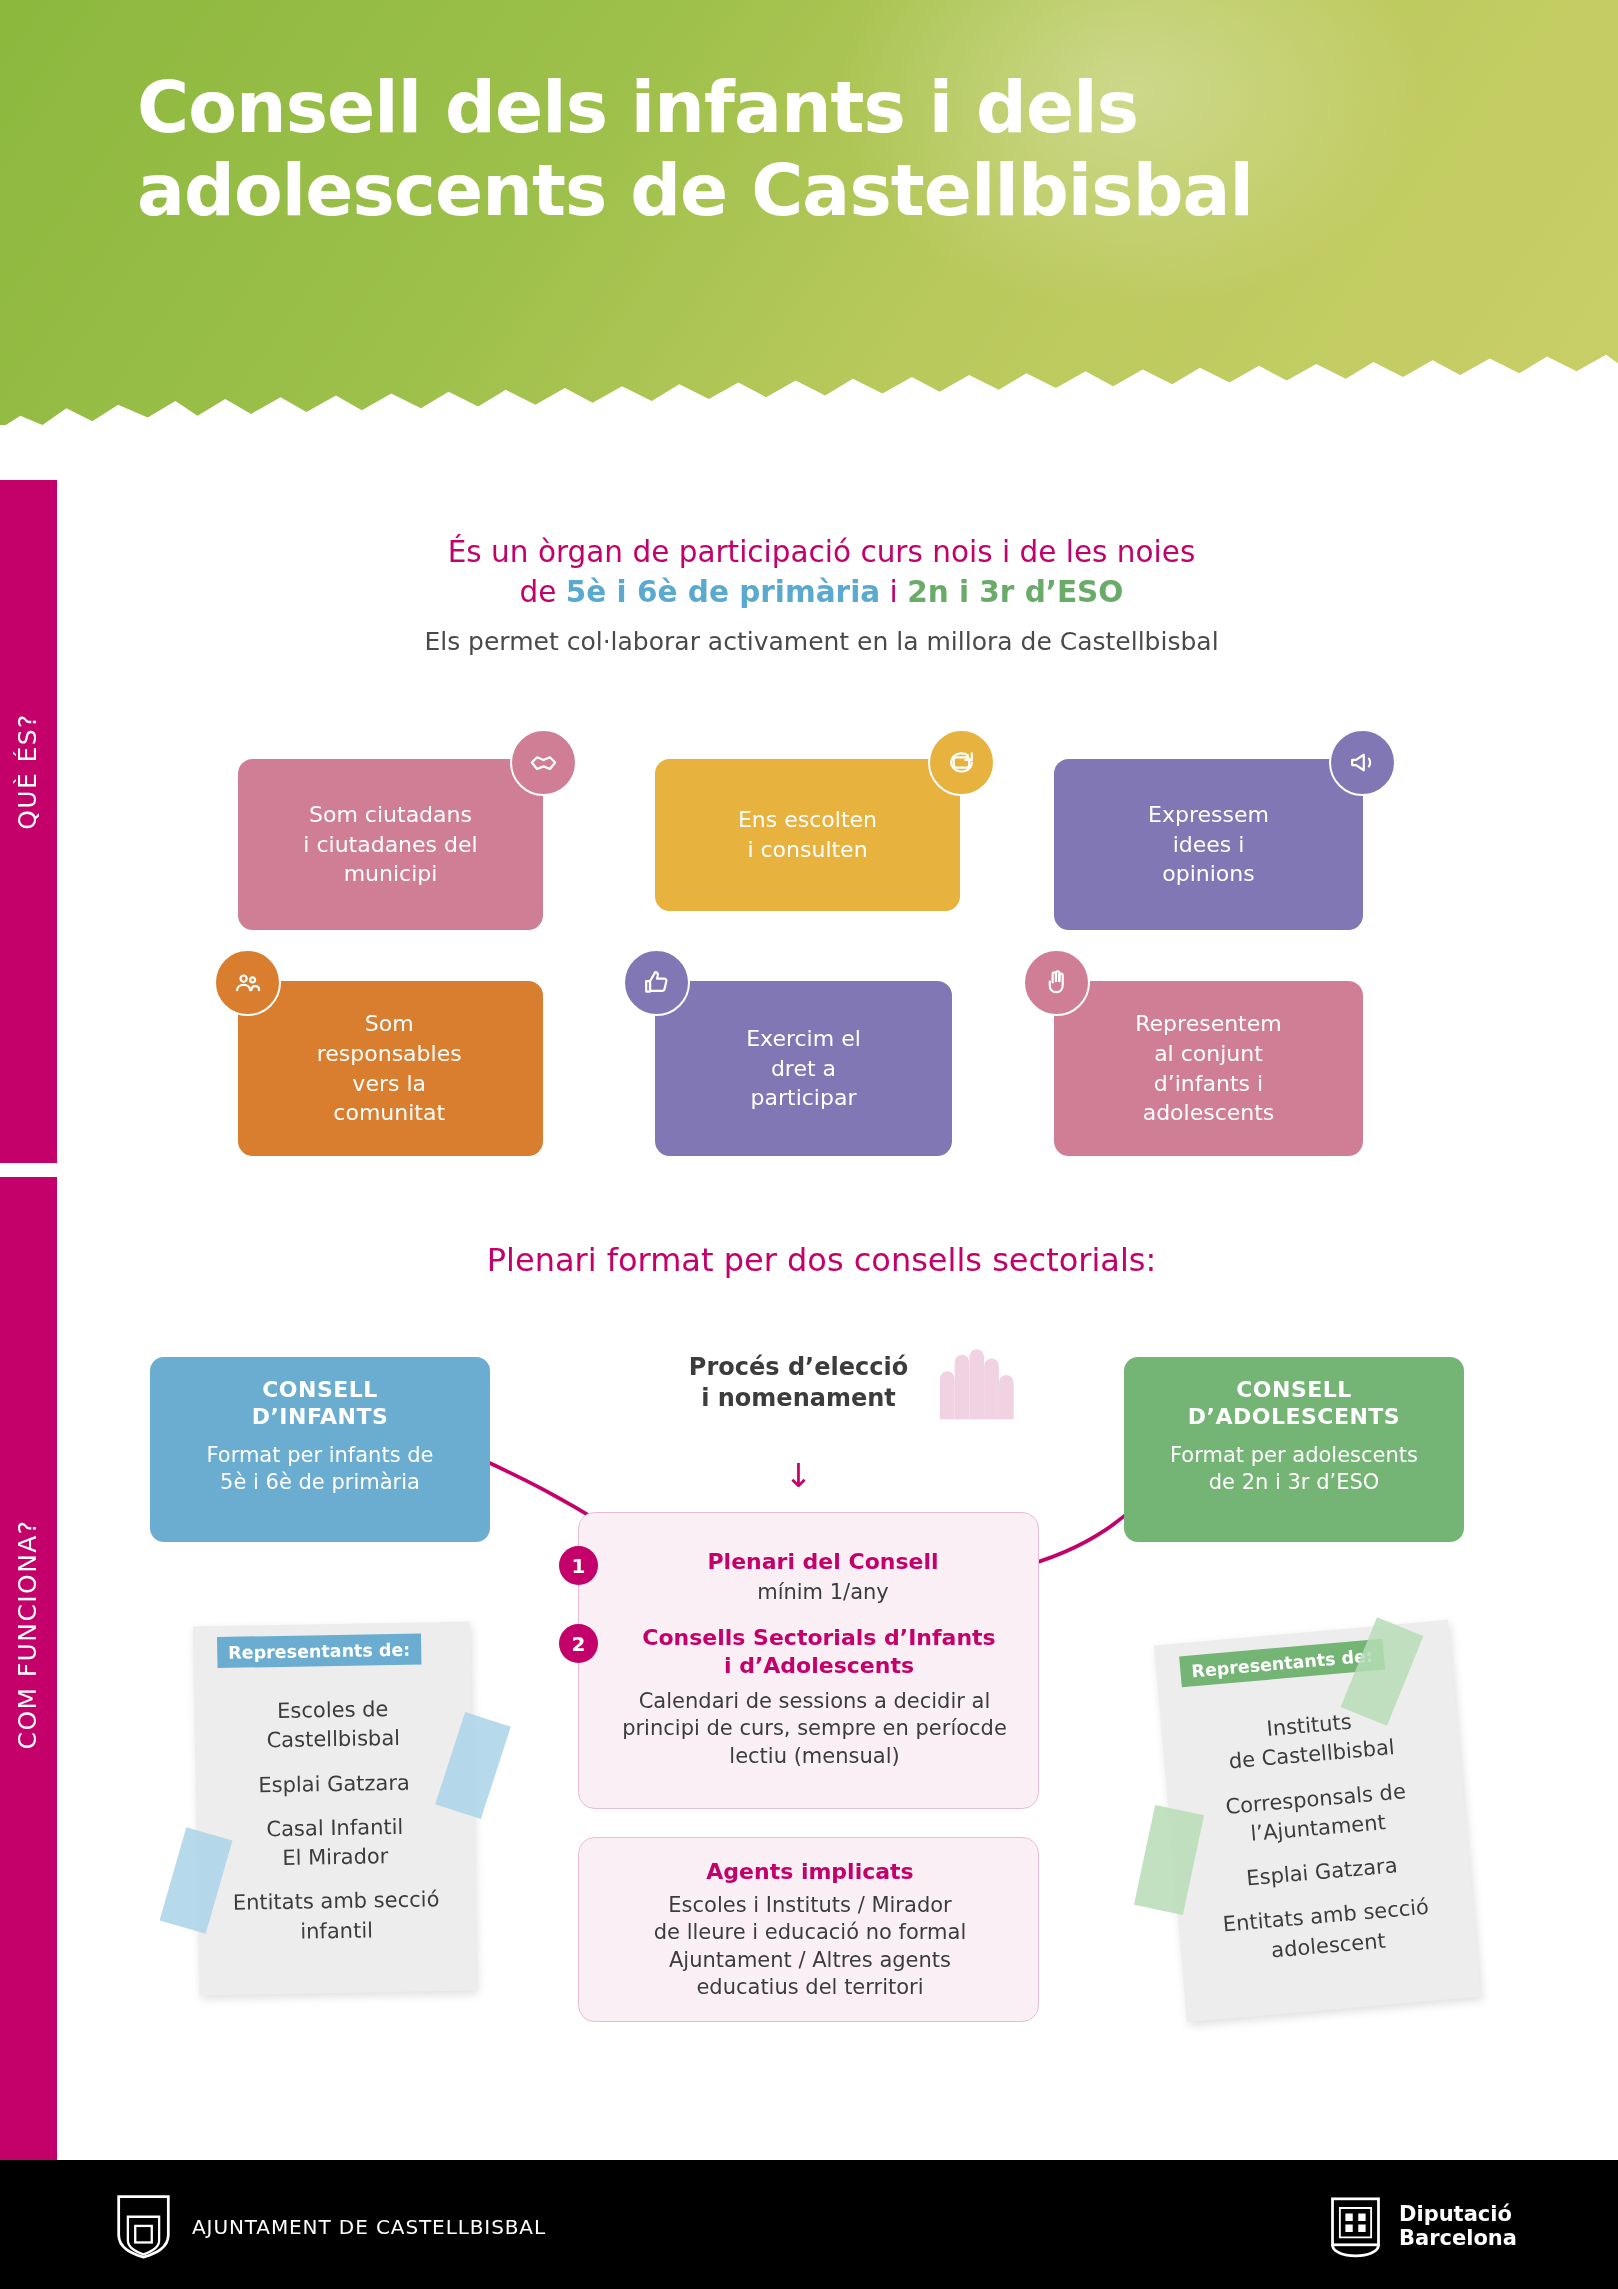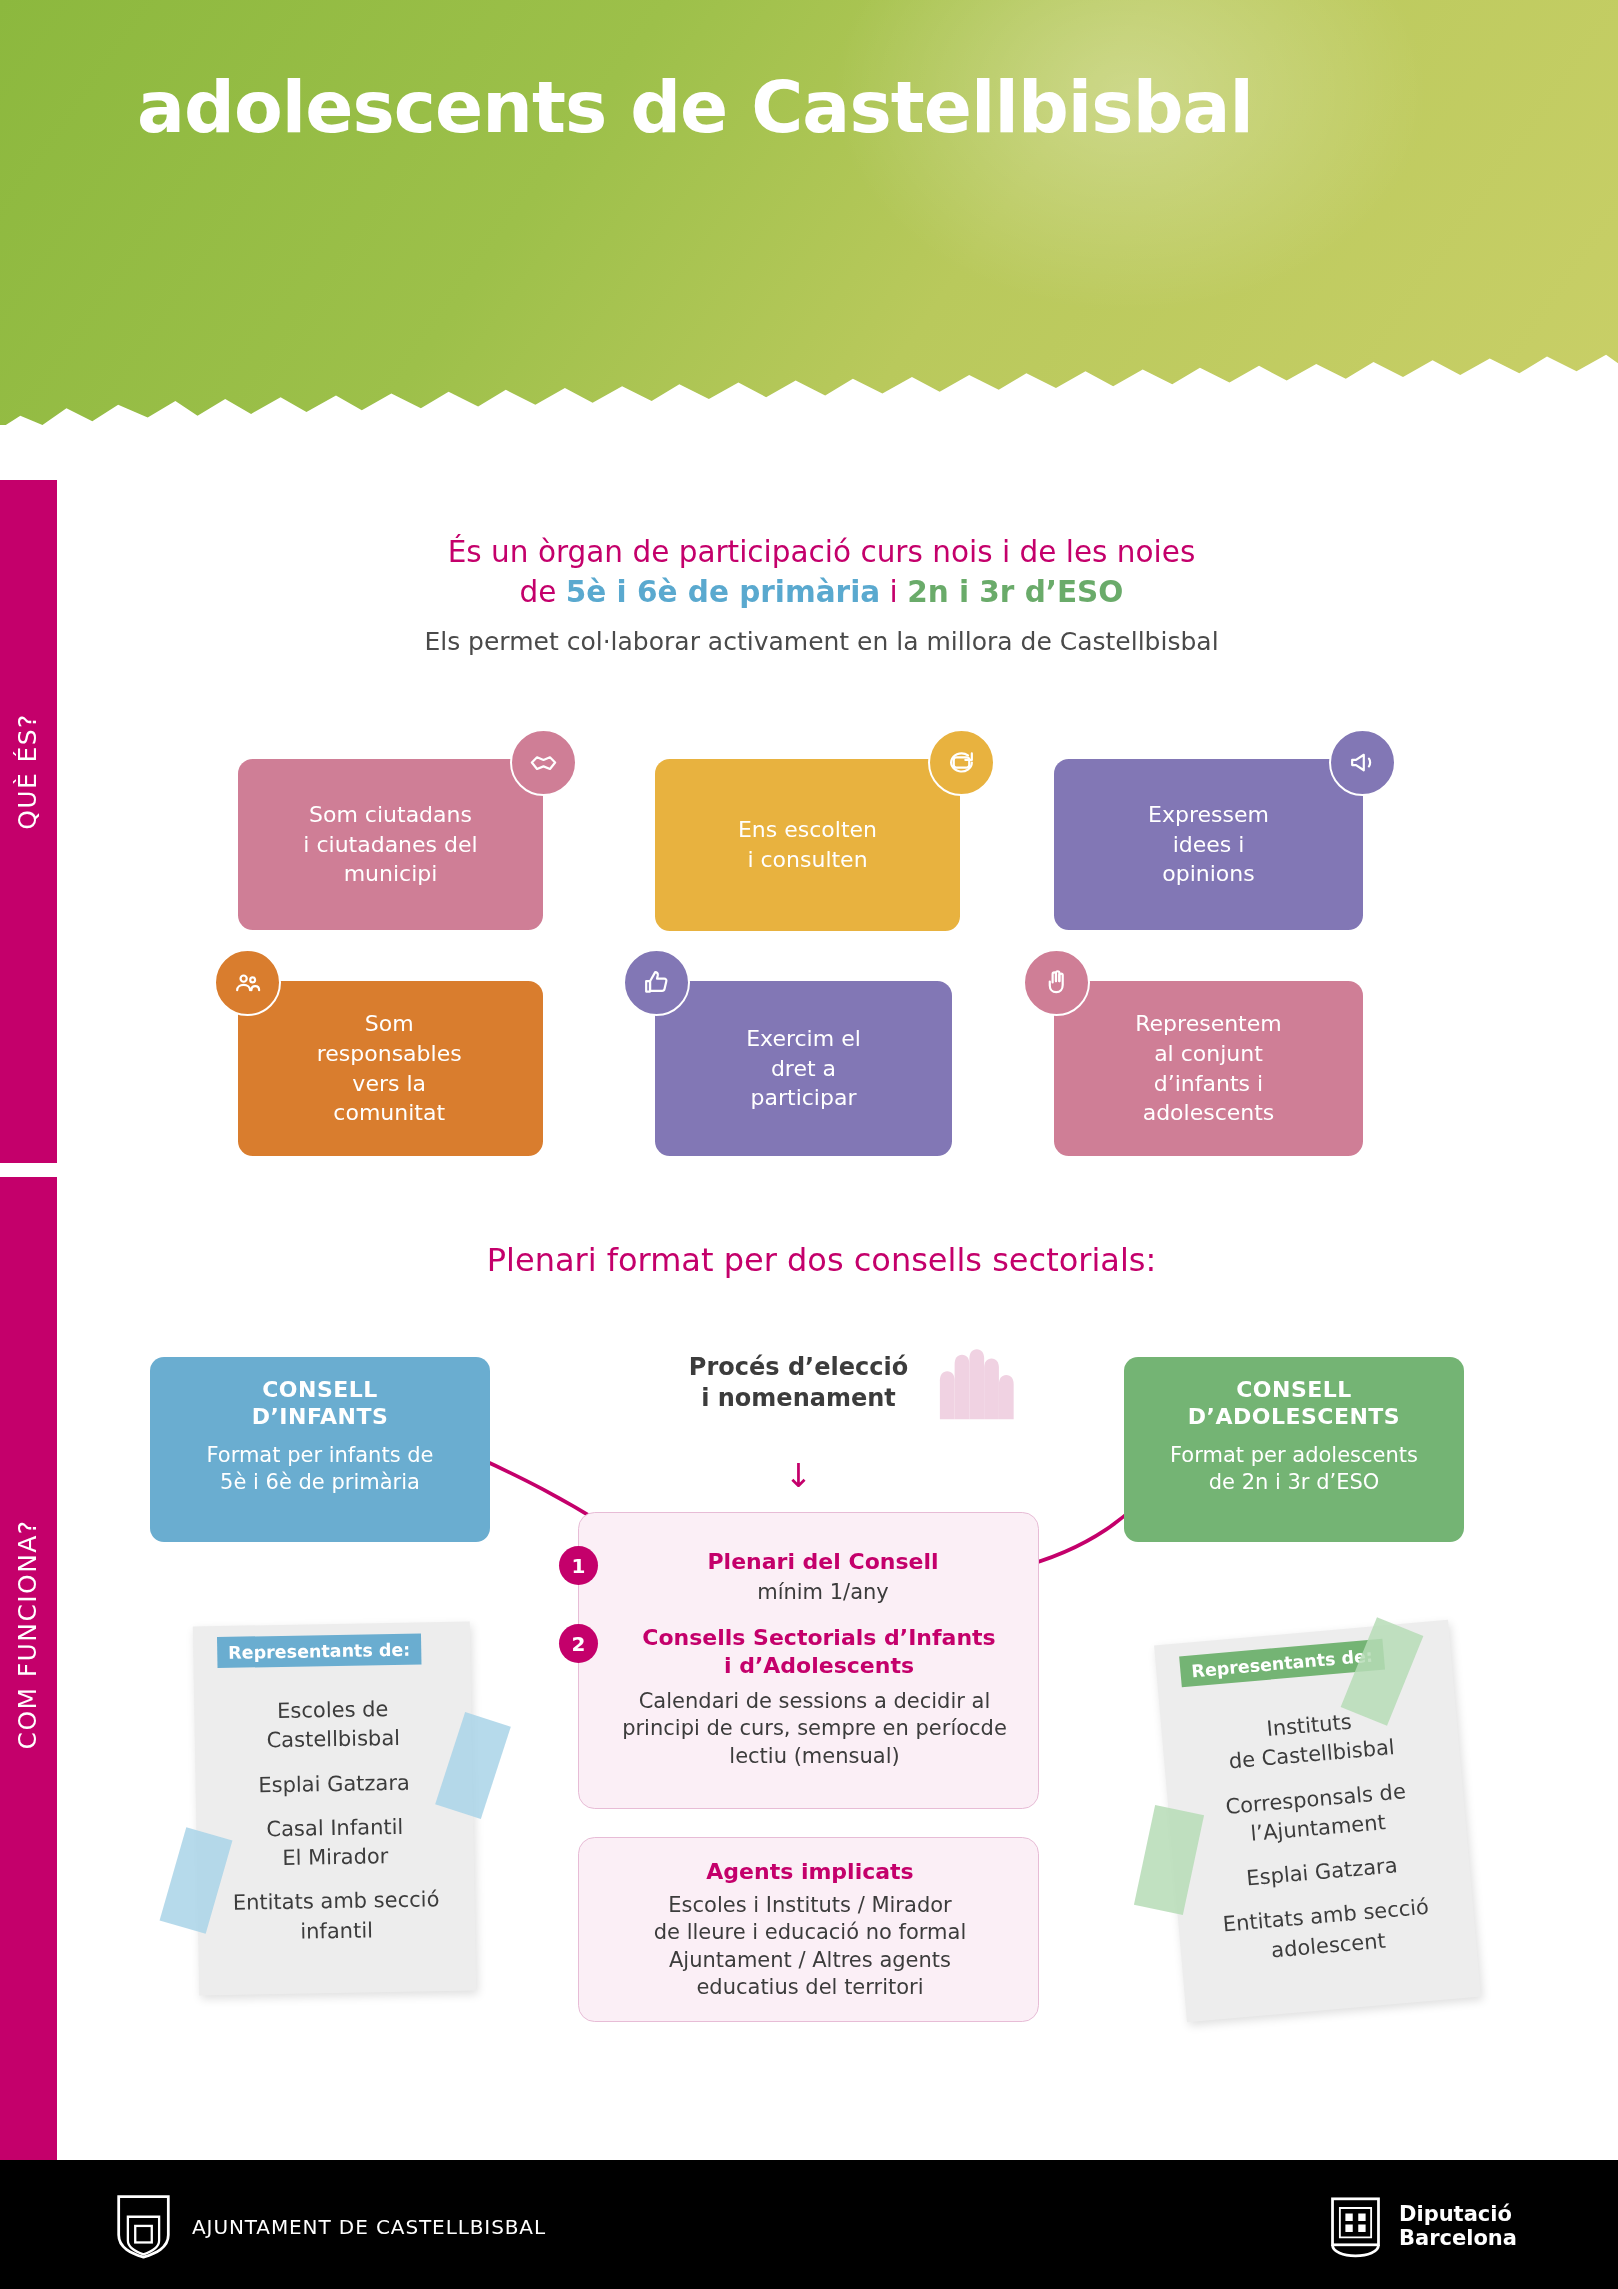--- a/index.html
+++ b/index.html
@@ -145,20 +145,21 @@
   .footer .dip1{color:#fff;font-size:21px;font-weight:bold;line-height:1.15;}
 </style>
 </head>
 <body>
 
 <div id="page">
 
   <div class="header">
     <div class="glow"></div>
     <div class="header-title">
+      <div>Consell dels infants i dels</div>
       <div>adolescents de Castellbisbal</div>
     </div>
     <svg class="torn" viewBox="0 0 1754 120" preserveAspectRatio="none">
       <path d="M0,84 L22,70 L46,80 L72,62 L100,76 L128,58 L160,72 L190,54 L214,70 L244,52 L272,68 L304,50 L332,66 L364,48 L392,64 L424,46 L456,62 L486,44 L518,60 L548,42 L580,58 L612,40 L642,56 L674,38 L706,54 L736,36 L768,52 L800,34 L830,50 L862,32 L894,48 L924,30 L956,46 L988,28 L1018,44 L1050,26 L1082,42 L1112,24 L1144,40 L1176,22 L1206,38 L1238,20 L1270,36 L1300,18 L1332,34 L1364,16 L1394,32 L1426,14 L1458,30 L1488,12 L1520,28 L1552,10 L1582,26 L1614,8 L1646,24 L1676,6 L1708,22 L1740,4 L1754,14 L1754,120 L0,120 Z" fill="#ffffff"></path>
     </svg>
   </div>
 
   <div class="sidetab" id="tab-que">
     <span>QUÈ ÉS?</span>
   </div>
@@ -178,21 +179,21 @@
     <span style="white-space:pre-line">Som ciutadans
 i ciutadanes del
 municipi</span>
   </div>
   <div class="badge" style="left:510px;top:729px;background:#cf7e96;">
     <svg viewBox="0 0 24 24" fill="none" stroke="#fff" stroke-width="1.7" stroke-linecap="round" stroke-linejoin="round">
       <path d="M3 12l4-4 5 2 5-2 4 4-4 5-5-2-5 2z"></path>
     </svg>
   </div>
 
-  <div class="card" style="left:655px;top:759px;width:305px;height:172px;background:#e8b23f;">
+  <div class="card" style="left:655px;top:759px;width:305px;height:152px;background:#e8b23f;">
     <span style="white-space:pre-line">Ens escolten
 i consulten</span>
   </div>
   <div class="badge" style="left:928px;top:729px;background:#e8b23f;">
     <svg viewBox="0 0 24 24" fill="none" stroke="#fff" stroke-width="1.7" stroke-linecap="round" stroke-linejoin="round">
       <path d="M20 12a8 7 0 1 1-3-5.5"></path>
         <path d="M20 5v5h-5"></path>
       <rect x="6" y="8" width="12" height="8" rx="2"></rect>
     </svg>
   </div>

